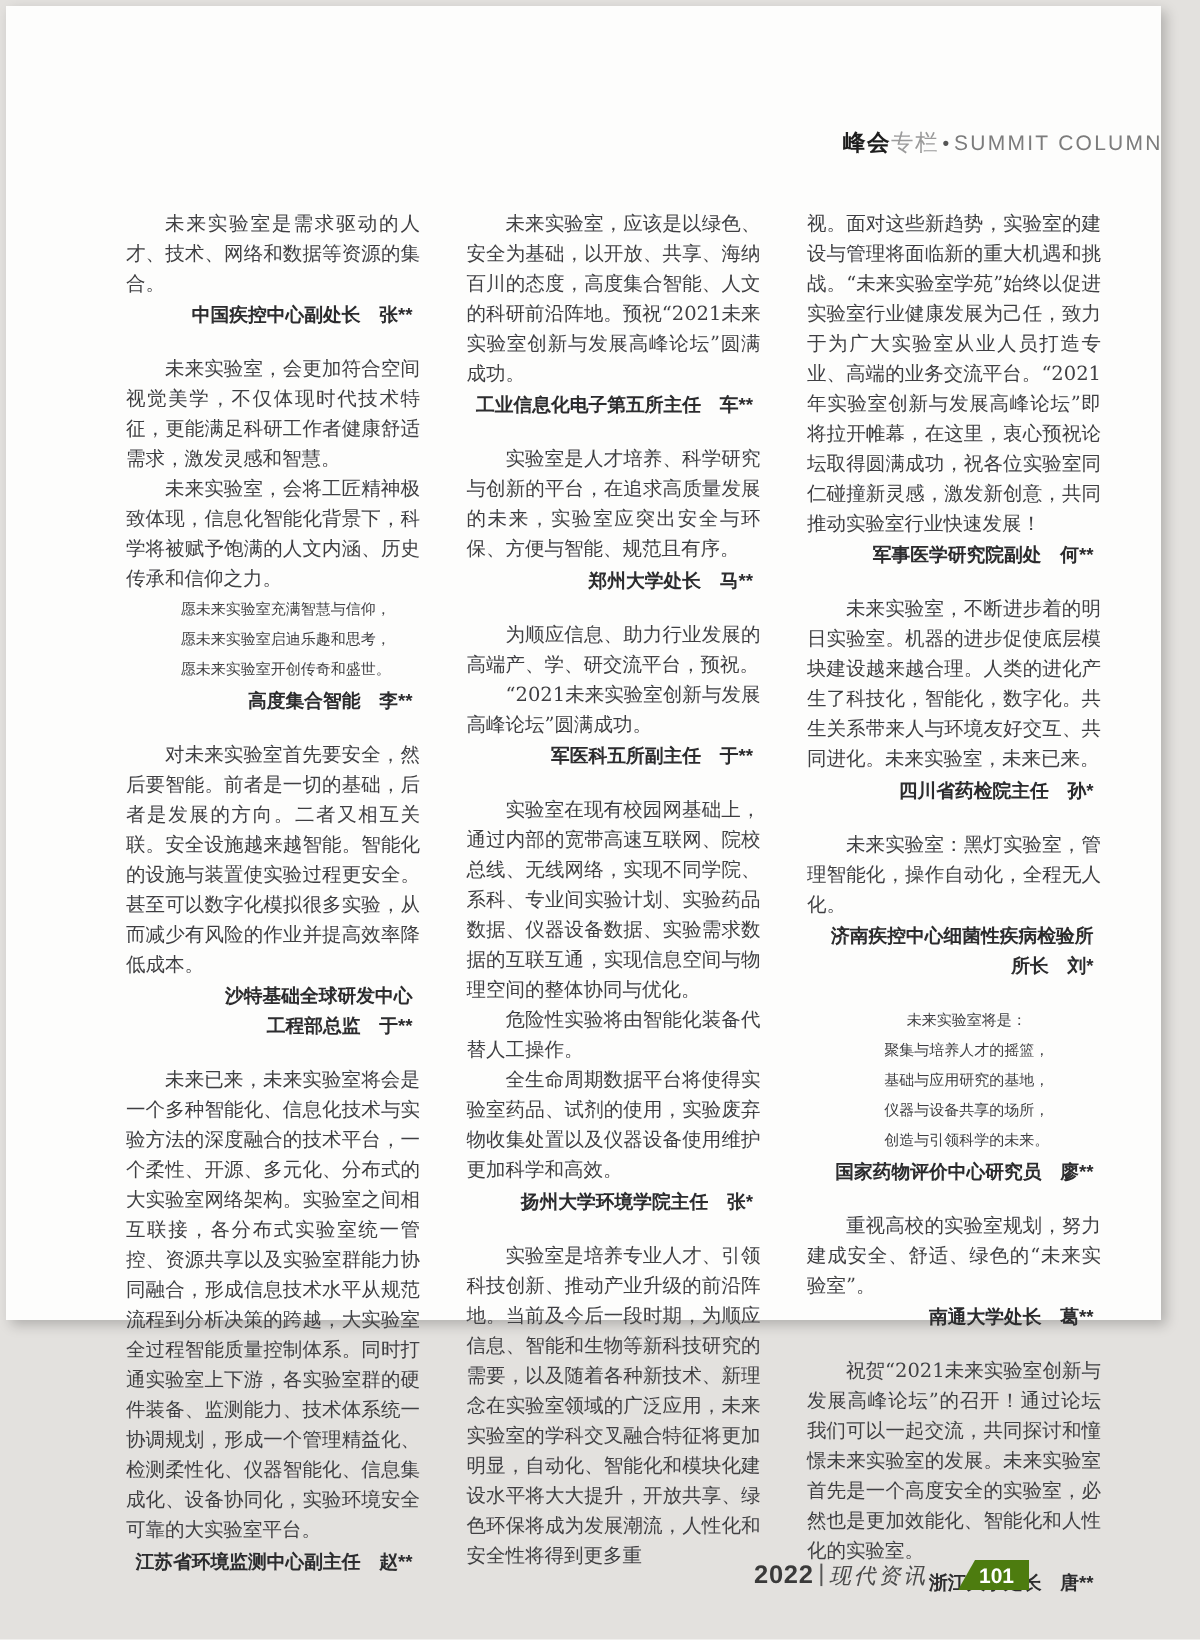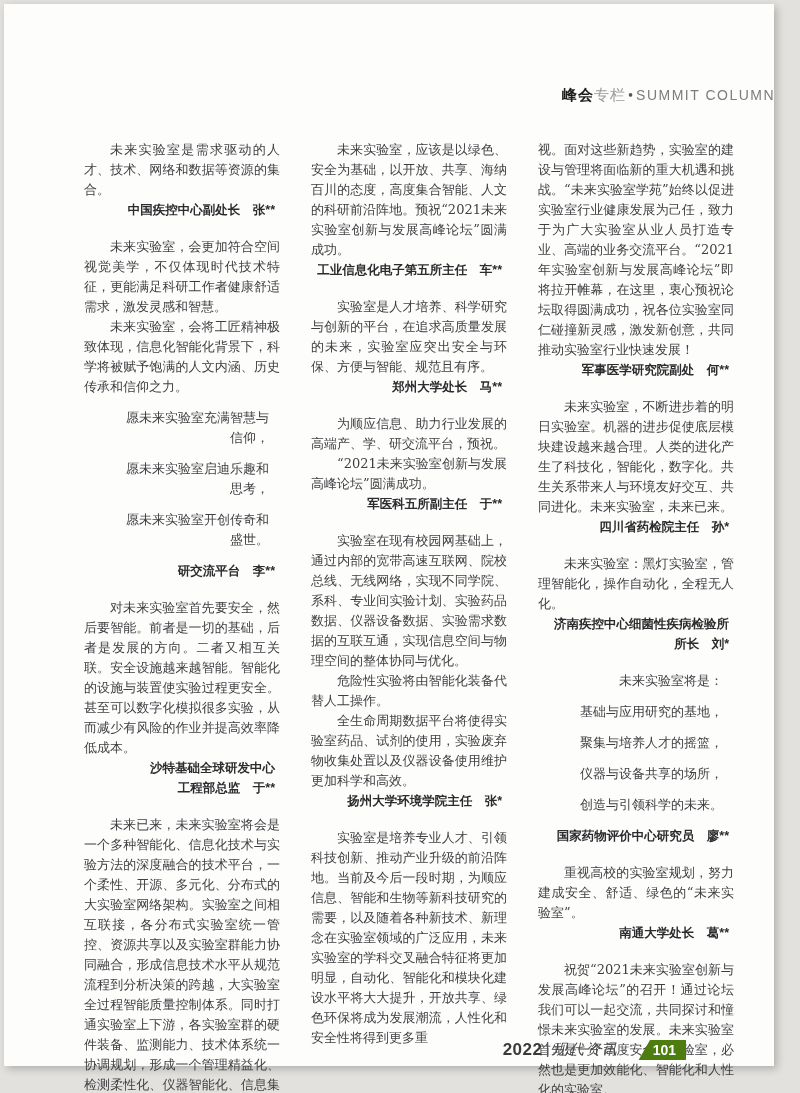--- a/index.html
+++ b/index.html
@@ -3,21 +3,21 @@
 <meta charset="utf-8">
 <style>
   html,body{margin:0;padding:0;}
   body{
     width:800px;height:1093px;position:relative;
     background:#e3e1de;
     font-family:"DejaVu Serif","Liberation Serif",serif;
     overflow:hidden;
   }
   .page{
-    position:absolute;left:4px;top:4px;width:770px;height:1062px;
+    position:absolute;left:4px;top:4px;width:770px;height:876px;
     background:#fdfdfc;
     box-shadow:3px 3px 8px rgba(0,0,0,0.22);
   }
   
   .header{
     position:absolute;top:82px;left:558px;width:200px;
     display:flex;align-items:baseline;white-space:nowrap;
   }
   .hdr-cn-bold{font-family:"Liberation Sans",sans-serif;font-weight:700;font-size:15px;color:#1d1d1d;letter-spacing:1px;}
   .hdr-cn-light{font-family:"Liberation Sans",sans-serif;font-weight:400;font-size:15px;color:#9a9a9a;letter-spacing:1px;}
@@ -29,33 +29,33 @@
     display:flex;gap:31px;
   }
   .column{width:206px;}
   .para{
     margin:0;text-indent:2em;text-align:justify;
     font-size:13px;line-height:20px;color:#3f3f42;
   }
   .para.no-indent{text-indent:0;}
   .verse{margin:0;}
   .verse p{
-    margin:11px;padding-left:1.7em;text-align:right;
-    font-size:13px;line-height:20px;color:#3f3f42;
+    margin:0;padding-left:1.7em;text-align:center;
+    font-size:10px;line-height:20px;color:#3f3f42;
   }
   .sig{margin:0 0 17px 0;}
   .sig p{
     margin:0;text-align:right;padding-right:5px;
     font-family:Liberation Sans, sans-serif;font-weight:700;
     font-size:12.5px;line-height:20px;color:#2c2c2e;
   }
   
   .footer{
     position:absolute;top:1036px;right:88px;
-    display:flex;align-items:flex-start;
+    display:flex;align-items:center;
   }
   .ft-year{font-family:"Liberation Sans",sans-serif;font-weight:700;font-size:17px;color:#3a3a3a;letter-spacing:0.5px;}
   .ft-sep{font-family:"Liberation Sans",sans-serif;font-weight:300;font-size:16px;color:#555;margin:0 3px;}
   .ft-mag{font-style:italic;font-size:14.5px;color:#4a4a4a;letter-spacing:2px;margin-right:20px;}
   .ft-badge{
     background:#4d7c0f;color:#ffffff;
     font-family:"Liberation Sans",sans-serif;font-weight:700;font-size:14px;
     padding:2px 10px 2px 14px;line-height:16px;
     clip-path:polygon(24% 0,100% 0,100% 100%,0 100%);
   }
@@ -79,21 +79,21 @@
           <p>中国疾控中心副处长　张**</p>
         </div>
         <p class="para">未来实验室，会更加符合空间视觉美学，不仅体现时代技术特征，更能满足科研工作者健康舒适需求，激发灵感和智慧。</p>
         <p class="para">未来实验室，会将工匠精神极致体现，信息化智能化背景下，科学将被赋予饱满的人文内涵、历史传承和信仰之力。</p>
         <div class="verse">
           <p>愿未来实验室充满智慧与信仰，</p>
           <p>愿未来实验室启迪乐趣和思考，</p>
           <p>愿未来实验室开创传奇和盛世。</p>
         </div>
         <div class="sig">
-          <p>研交流平台　李**</p>
+          <p>高度集合智能　李**</p>
         </div>
         <p class="para">对未来实验室首先要安全，然后要智能。前者是一切的基础，后者是发展的方向。二者又相互关联。安全设施越来越智能。智能化的设施与装置使实验过程更安全。甚至可以数字化模拟很多实验，从而减少有风险的作业并提高效率降低成本。</p>
         <div class="sig">
           <p>沙特基础全球研发中心</p>
           <p>工程部总监　于**</p>
         </div>
         <p class="para">未来已来，未来实验室将会是一个多种智能化、信息化技术与实验方法的深度融合的技术平台，一个柔性、开源、多元化、分布式的大实验室网络架构。实验室之间相互联接，各分布式实验室统一管控、资源共享以及实验室群能力协同融合，形成信息技术水平从规范流程到分析决策的跨越，大实验室全过程智能质量控制体系。同时打通实验室上下游，各实验室群的硬件装备、监测能力、技术体系统一协调规划，形成一个管理精益化、检测柔性化、仪器智能化、信息集成化、设备协同化，实验环境安全可靠的大实验室平台。</p>
         <div class="sig">
           <p>江苏省环境监测中心副主任　赵**</p>
         </div>
@@ -129,22 +129,22 @@
         <div class="sig">
           <p>四川省药检院主任　孙*</p>
         </div>
         <p class="para">未来实验室：黑灯实验室，管理智能化，操作自动化，全程无人化。</p>
         <div class="sig">
           <p>济南疾控中心细菌性疾病检验所</p>
           <p>所长　刘*</p>
         </div>
         <div class="verse">
           <p>未来实验室将是：</p>
+          <p>聚集与培养人才的摇篮，</p>
           <p>基础与应用研究的基地，</p>
-          <p>聚集与培养人才的摇篮，</p>
           <p>仪器与设备共享的场所，</p>
           <p>创造与引领科学的未来。</p>
         </div>
         <div class="sig">
           <p>国家药物评价中心研究员　廖**</p>
         </div>
         <p class="para">重视高校的实验室规划，努力建成安全、舒适、绿色的“未来实验室”。</p>
         <div class="sig">
           <p>南通大学处长　葛**</p>
         </div>

